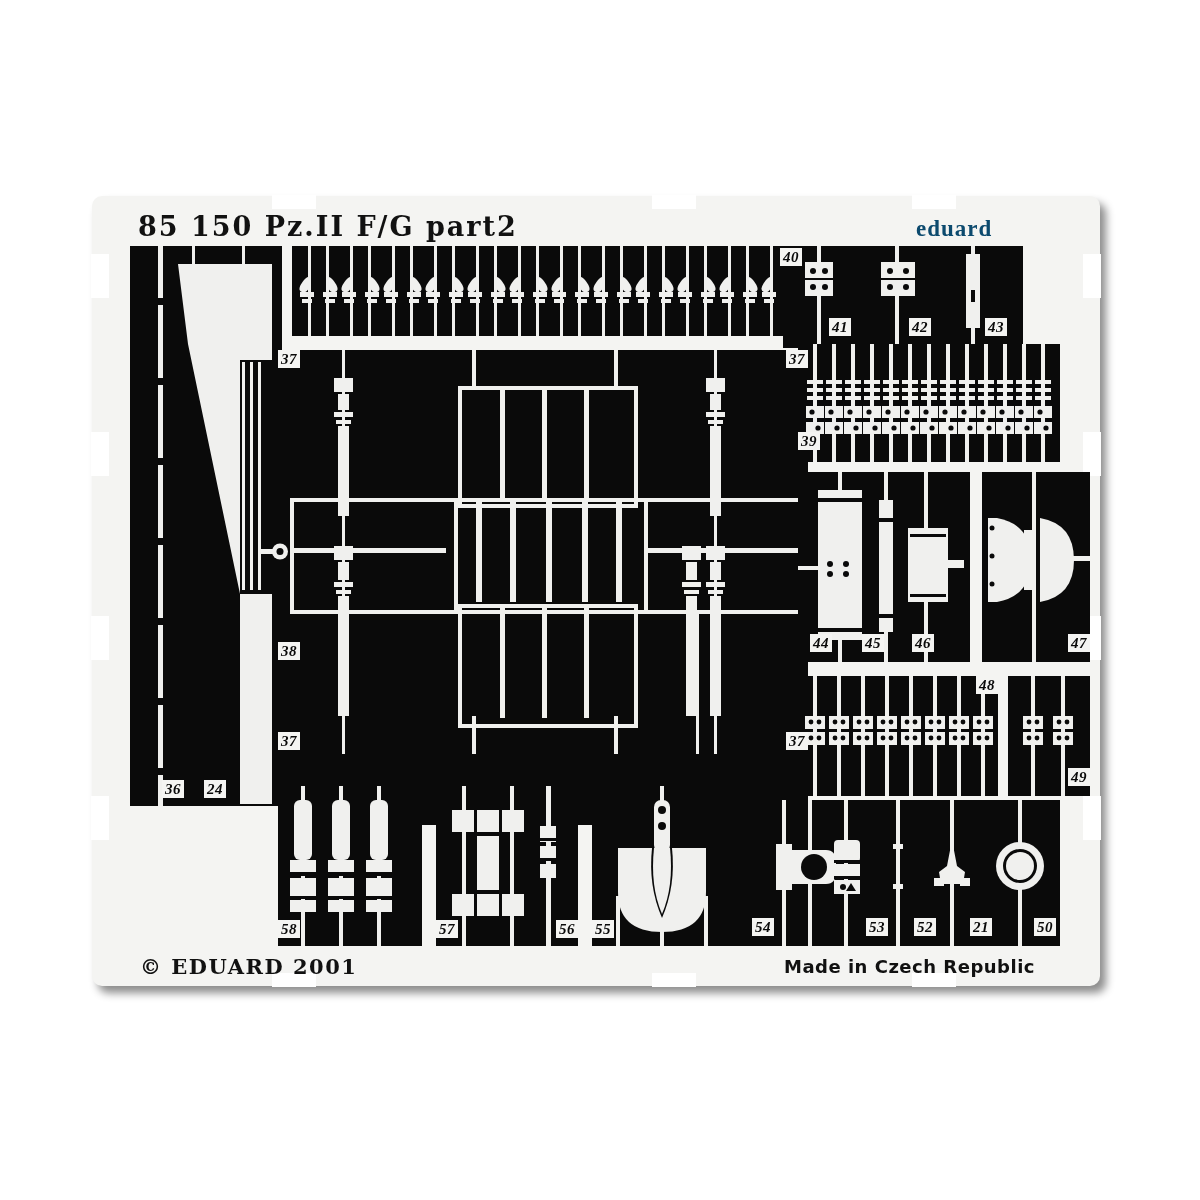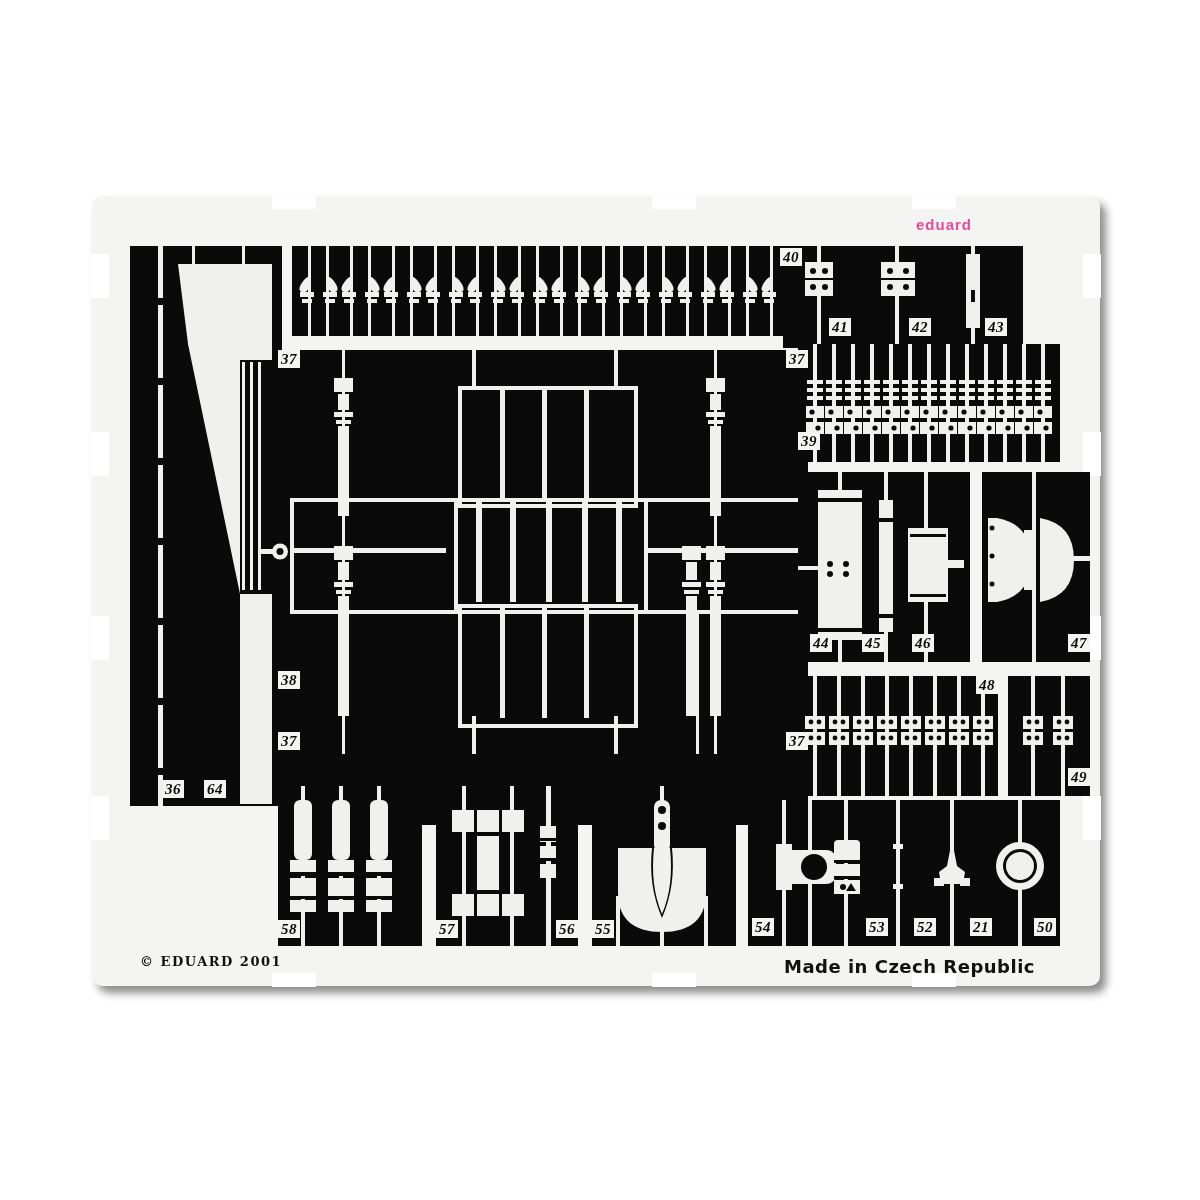--- a/index.html
+++ b/index.html
@@ -33,27 +33,27 @@
   
   #title{
     position:absolute;left:138px;top:211px;
     font-family:"DejaVu Serif",serif;font-weight:bold;
     font-size:27px;letter-spacing:2px;color:#111;
     -webkit-text-stroke:0px;
     z-index:9;white-space:nowrap;
   }
   #brand{
     position:absolute;left:916px;top:216px;
-    font-family:Liberation Sans, sans-serif;font-weight:bold;
-    font-size:15px;letter-spacing:1px;color:#ec4899;z-index:9;
+    font-family:Liberation Serif, serif;font-weight:bold;
+    font-size:23px;letter-spacing:1px;color:#0c4a6e;z-index:9;
   }
   #copyright{
     position:absolute;left:140px;top:954px;
     font-family:"DejaVu Serif",serif;font-weight:bold;
-    font-size:13px;letter-spacing:1.5px;color:#111;z-index:9;white-space:nowrap;
+    font-size:21px;letter-spacing:1.5px;color:#111;z-index:9;white-space:nowrap;
   }
   #madein{
     position:absolute;left:784px;top:956px;
     font-family:"DejaVu Sans",sans-serif;font-weight:bold;
     font-size:18px;letter-spacing:.5px;color:#111;z-index:9;white-space:nowrap;
   }
 
   
   .panel{position:absolute;background:#0a0a0a;}
 
@@ -107,21 +107,21 @@
           <rect x="64" y="98" width="3" height="228" fill="#f0f0ee"></rect>
           <rect x="72" y="98" width="3" height="228" fill="#f0f0ee"></rect>
           <rect x="80" y="98" width="3" height="228" fill="#f0f0ee"></rect>
         </svg>
       </div>
       <div class="run" style="left:62px;top:0;width:3px;height:22px;"></div>
       <div class="run" style="left:112px;top:0;width:3px;height:22px;"></div>
     </div>
 
     <div class="pn" style="left:70px;top:584px;">36</div>
-    <div class="pn" style="left:112px;top:584px;">64</div>
+    <div class="pn" style="left:112px;top:584px;">24</div>
 
 
     <div class="panel" style="left:200px;top:50px;width:516px;height:90px;">
 
       <svg width="516" height="90" style="position:absolute;left:0;top:0">
         <g fill="#f0f0ee">
           <g transform="translate(8,0)">
             <rect x="8" y="0" width="3" height="90"></rect>
               <rect x="26" y="0" width="3" height="90"></rect>
             <path d="M4 34 q8 -8 6 4 q-2 10 -8 8 q-6 -2 2 -12z"></path>
@@ -353,21 +353,21 @@
 
       <div class="fr" style="left:180px;top:254px;width:172px;height:116px;"></div>
       <div class="run" style="left:222px;top:258px;width:5px;height:110px;"></div>
       <div class="run" style="left:264px;top:258px;width:5px;height:110px;"></div>
       <div class="run" style="left:306px;top:258px;width:5px;height:110px;"></div>
       <div class="run" style="left:194px;top:366px;width:4px;height:38px;"></div>
       <div class="run" style="left:336px;top:366px;width:4px;height:38px;"></div>
 
       <div class="pn" style="left:0px;top:0px;">37</div>
       <div class="pn" style="right:0px;top:0px;">37</div>
-      <div class="pn" style="left:0px;top:292px;margin-top:29px;">38</div>
+      <div class="pn" style="left:0px;top:292px;">38</div>
       <div class="pn" style="left:0px;top:382px;">37</div>
       <div class="pn" style="right:0px;top:382px;">37</div>
     </div>
 
     <div class="panel" style="left:706px;top:148px;width:262px;height:118px;">
       <svg width="262" height="118" style="position:absolute;left:0;top:0">
         <g fill="#f0f0ee">
           <g transform="translate(6,0)">
               <rect x="9" y="0" width="4" height="118"></rect>
               <rect x="3" y="36" width="16" height="4"></rect>
@@ -712,21 +712,21 @@
           <rect x="104" y="60" width="16" height="14"></rect>
           <rect x="104" y="78" width="16" height="14"></rect>
           <rect x="104" y="52" width="16" height="3" fill="#0a0a0a"></rect>
           <rect x="104" y="72" width="16" height="3" fill="#0a0a0a"></rect>
         </g>
       </svg>
       <div class="pn" style="left:0px;top:134px;">57</div>
       <div class="pn" style="right:0px;top:134px;">56</div>
     </div>
 
-    <div class="panel" style="left:500px;top:590px;width:144px;height:160px;">
+    <div class="panel" style="left:500px;top:590px;width:144px;height:160px;padding-left:24px;">
       <svg width="144" height="160" style="position:absolute;left:0;top:0">
         <g fill="#f0f0ee">
           <rect x="68" y="0" width="4" height="160"></rect>
           <rect x="24" y="110" width="4" height="50"></rect>
           <rect x="112" y="110" width="4" height="50"></rect>
           <rect x="62" y="14" width="16" height="52" rx="7"></rect>
           <circle cx="70" cy="24" r="4" fill="#0a0a0a"></circle>
           <circle cx="70" cy="40" r="4" fill="#0a0a0a"></circle>
           <path d="M26 62 L114 62 L114 106 Q114 146 70 146 Q26 146 26 106 Z"></path>
           <path d="M60 62 Q56 100 70 132 Q84 100 80 62 Z" fill="#0a0a0a"></path>
@@ -773,17 +773,18 @@
       </svg>
       <div class="pn" style="left:4px;top:118px;">54</div>
       <div class="pn" style="left:118px;top:118px;">53</div>
       <div class="pn" style="left:166px;top:118px;">52</div>
       <div class="pn" style="left:222px;top:118px;">21</div>
       <div class="pn" style="right:4px;top:118px;">50</div>
     </div>
 
   </div>
 
+  <div id="title">85 150  Pz.II F/G   part2</div>
   <div id="brand">eduard</div>
   <div id="copyright">© EDUARD 2001</div>
   <div id="madein">Made in Czech Republic</div>
 
 </div>
 
 </body></html>

